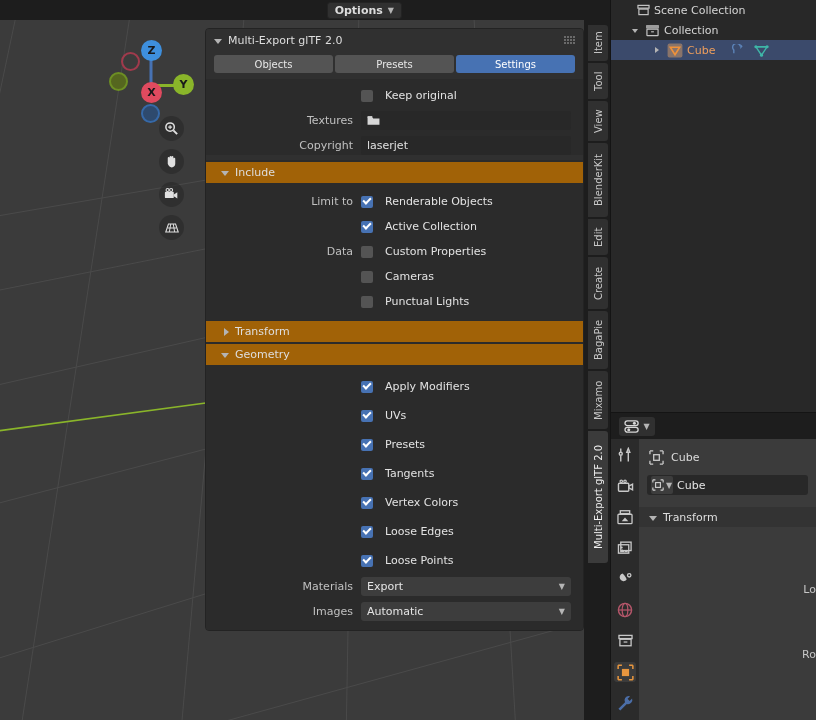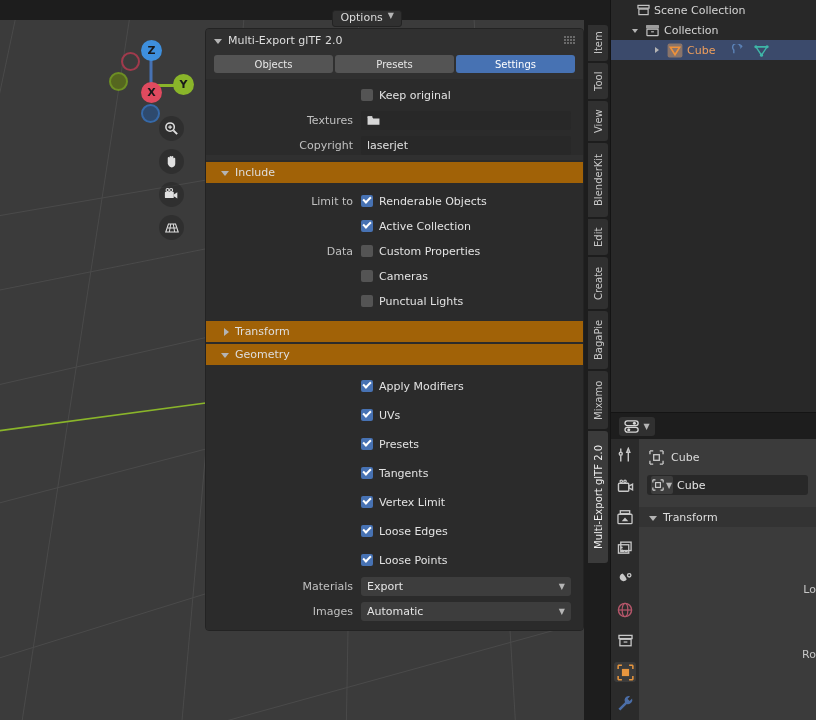--- a/index.html
+++ b/index.html
@@ -20,25 +20,25 @@
     overflow: hidden;
   }
   #grid-svg { position: absolute; left: 0; top: 0; }
 
   
   #topbar {
     position: absolute; left: 0; top: 0; width: 610px; height: 20px;
     background: #1d1d1d;
   }
   #options-btn {
-    position: absolute; right: 208px; top: 10px;
+    position: absolute; right: 208px; top: 2px;
     height: 17px; padding: 0 7px;
-    display: flex; gap: 5px;
+    display: flex; align-items: center; gap: 5px;
     background: #303030; border: 1px solid #232323; border-radius: 3px;
-    color: #dcdcdc; font-size: 11px;
+    color: #dcdcdc; font-size: 11px; font-weight: bold;
   }
   .chev { font-size: 8px; color: #b5b5b5; }
 
   
   #gizmo { position: absolute; left: 104px; top: 28px; width: 94px; height: 94px; }
   .gz-ball {
     position: absolute; width: 21px; height: 21px; border-radius: 50%;
     display: flex; align-items: center; justify-content: center;
     font-size: 11px; font-weight: bold; color: #18181a;
     font-family: "DejaVu Sans", sans-serif;
@@ -87,21 +87,21 @@
 
   .body-area { background: #2b2b2b; }
 
   .row { display: flex; align-items: center; height: 20px; margin-bottom: 5px; }
   .row-label {
     width: 155px; text-align: right; padding-right: 8px;
     color: #c0c0c0; font-size: 11px;
   }
   .row-field { flex: 1; margin-right: 12px; }
 
-  .cb-wrap { display: flex; align-items: flex-start; gap: 6px; }
+  .cb-wrap { display: flex; align-items: flex-end; gap: 12px; }
   .cb {
     width: 12px; height: 12px; border-radius: 2px;
     background: #545454;
     flex: none;
     display: flex; align-items: center; justify-content: center;
   }
   .cb.on { background: #4772b3; }
   .cb.on::after {
     content: ""; width: 6px; height: 3px;
     border-left: 2px solid #fff; border-bottom: 2px solid #fff;
@@ -413,21 +413,21 @@
         <div class="row-label"></div>
         <div class="row-field cb-wrap">
           <span class="cb on"></span>
           <span class="cb-label">Tangents</span>
         </div>
       </div>
       <div class="row" style="margin-bottom:9px;">
         <div class="row-label"></div>
         <div class="row-field cb-wrap">
           <span class="cb on"></span>
-          <span class="cb-label">Vertex Limit</span>
+          <span class="cb-label">Vertex Colors</span>
         </div>
       </div>
       <div class="row" style="margin-bottom:9px;">
         <div class="row-label"></div>
         <div class="row-field cb-wrap">
           <span class="cb on"></span>
           <span class="cb-label">Loose Edges</span>
         </div>
       </div>
       <div class="row" style="margin-bottom:6px;">

